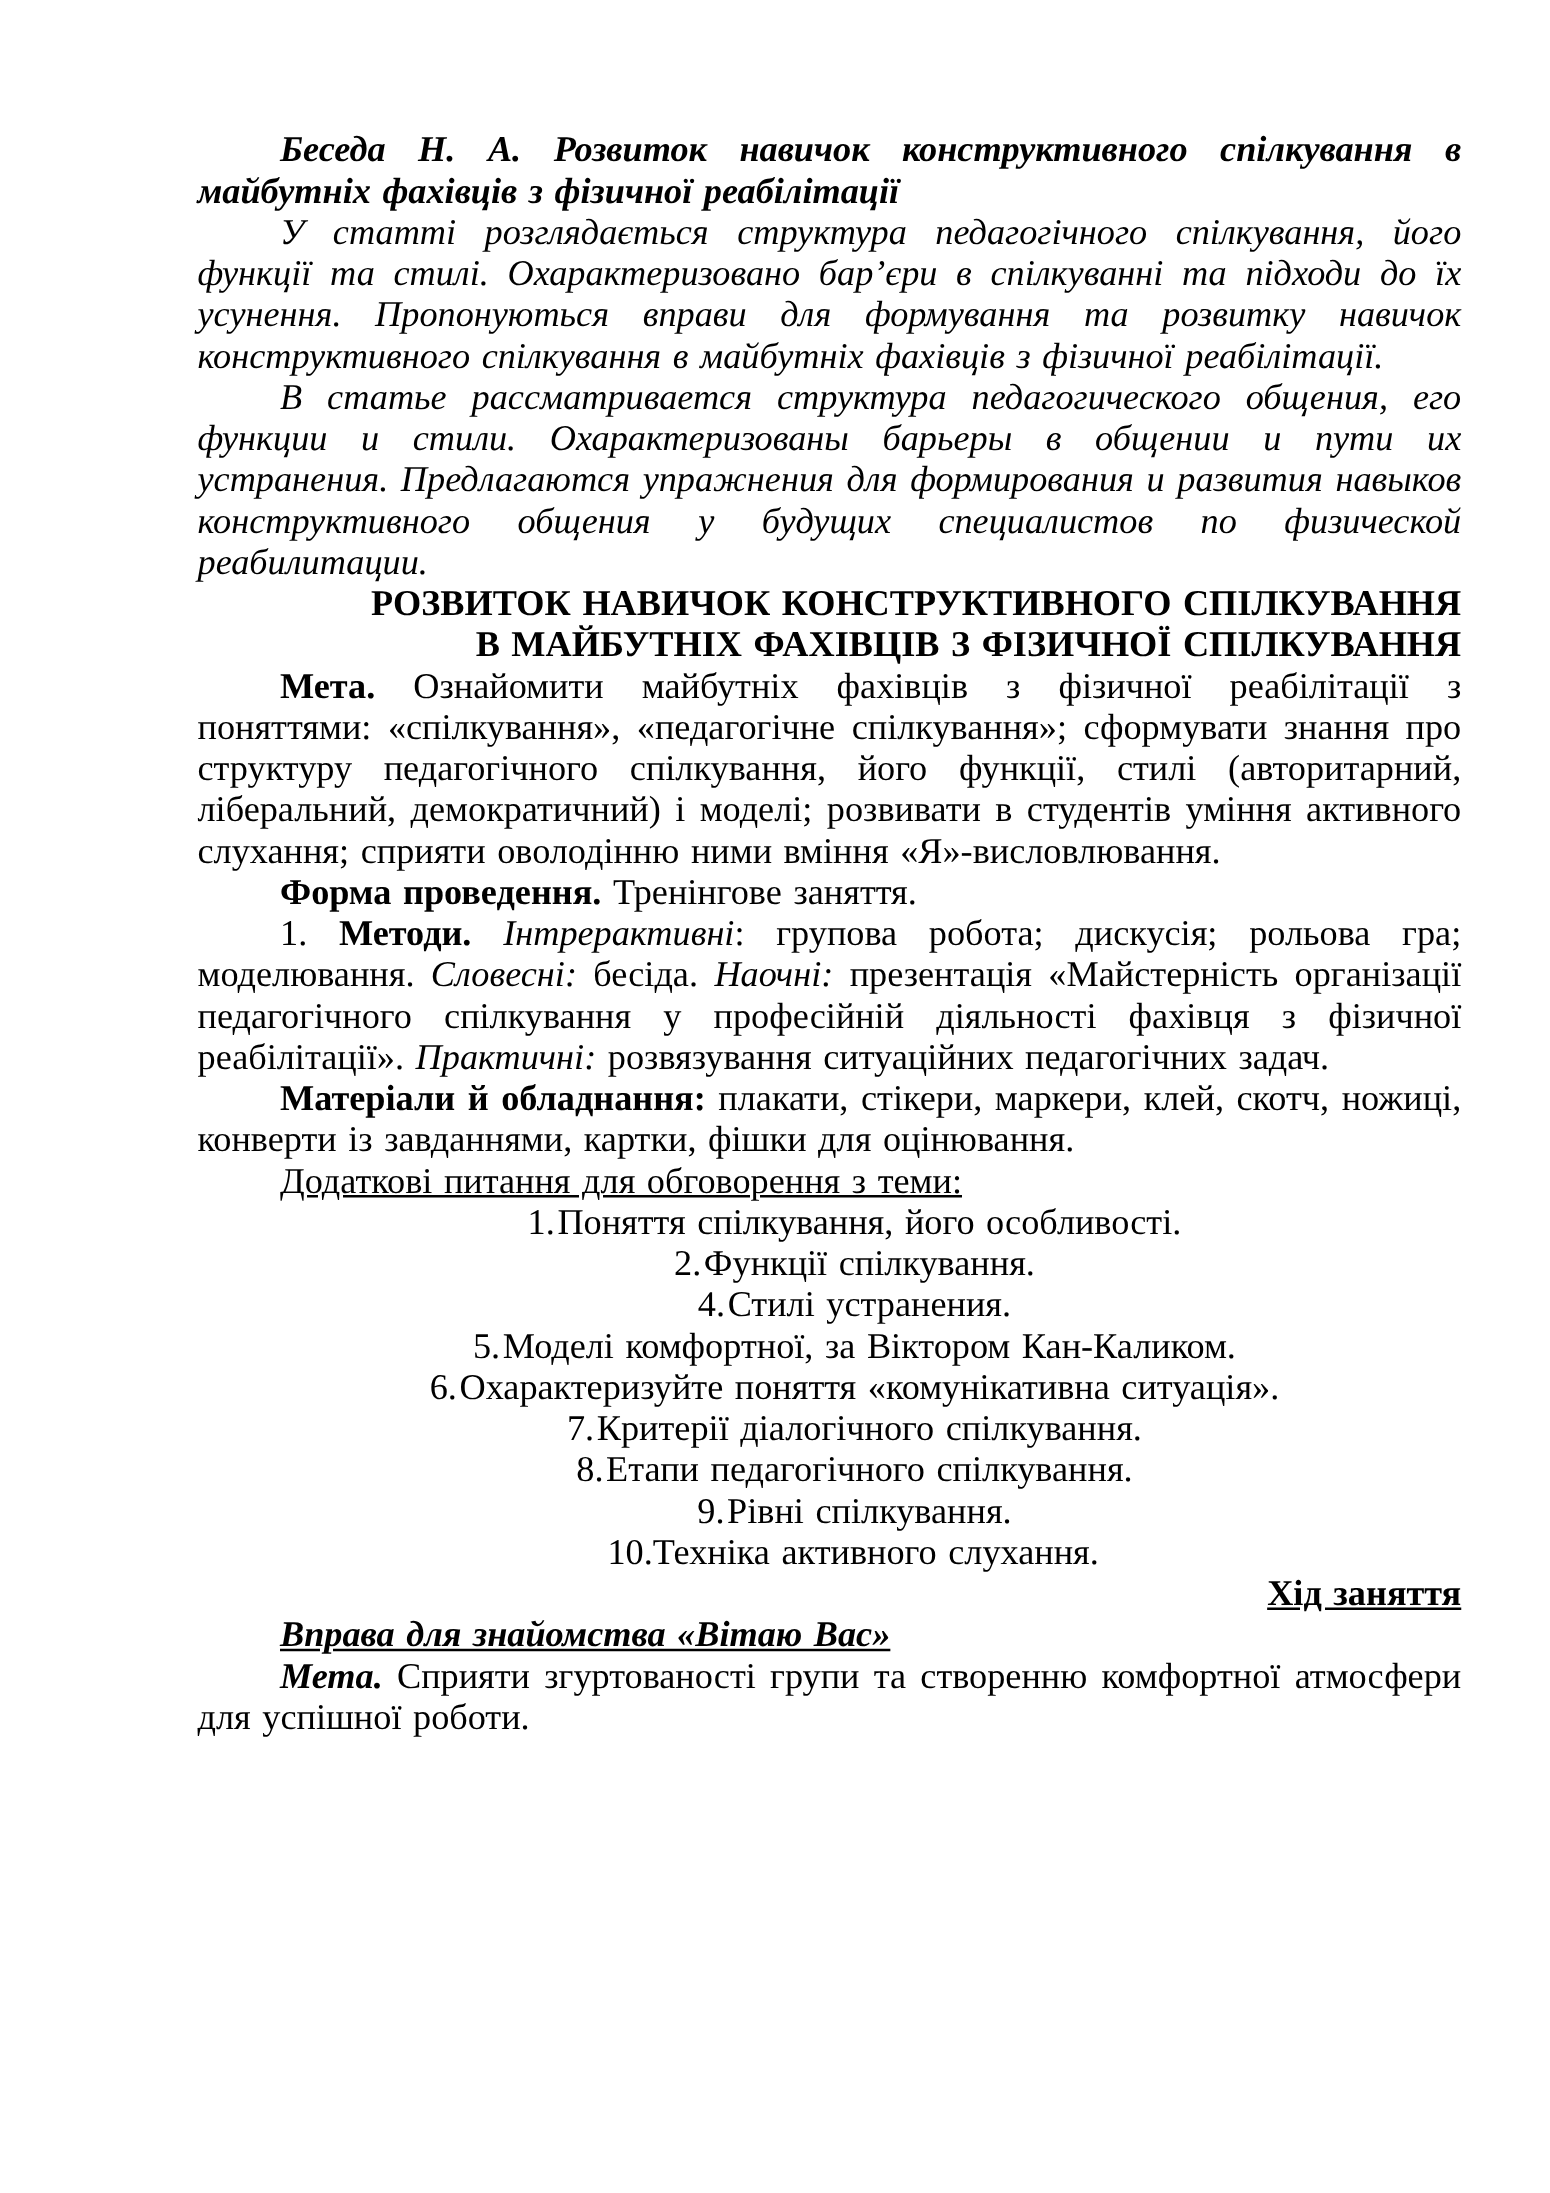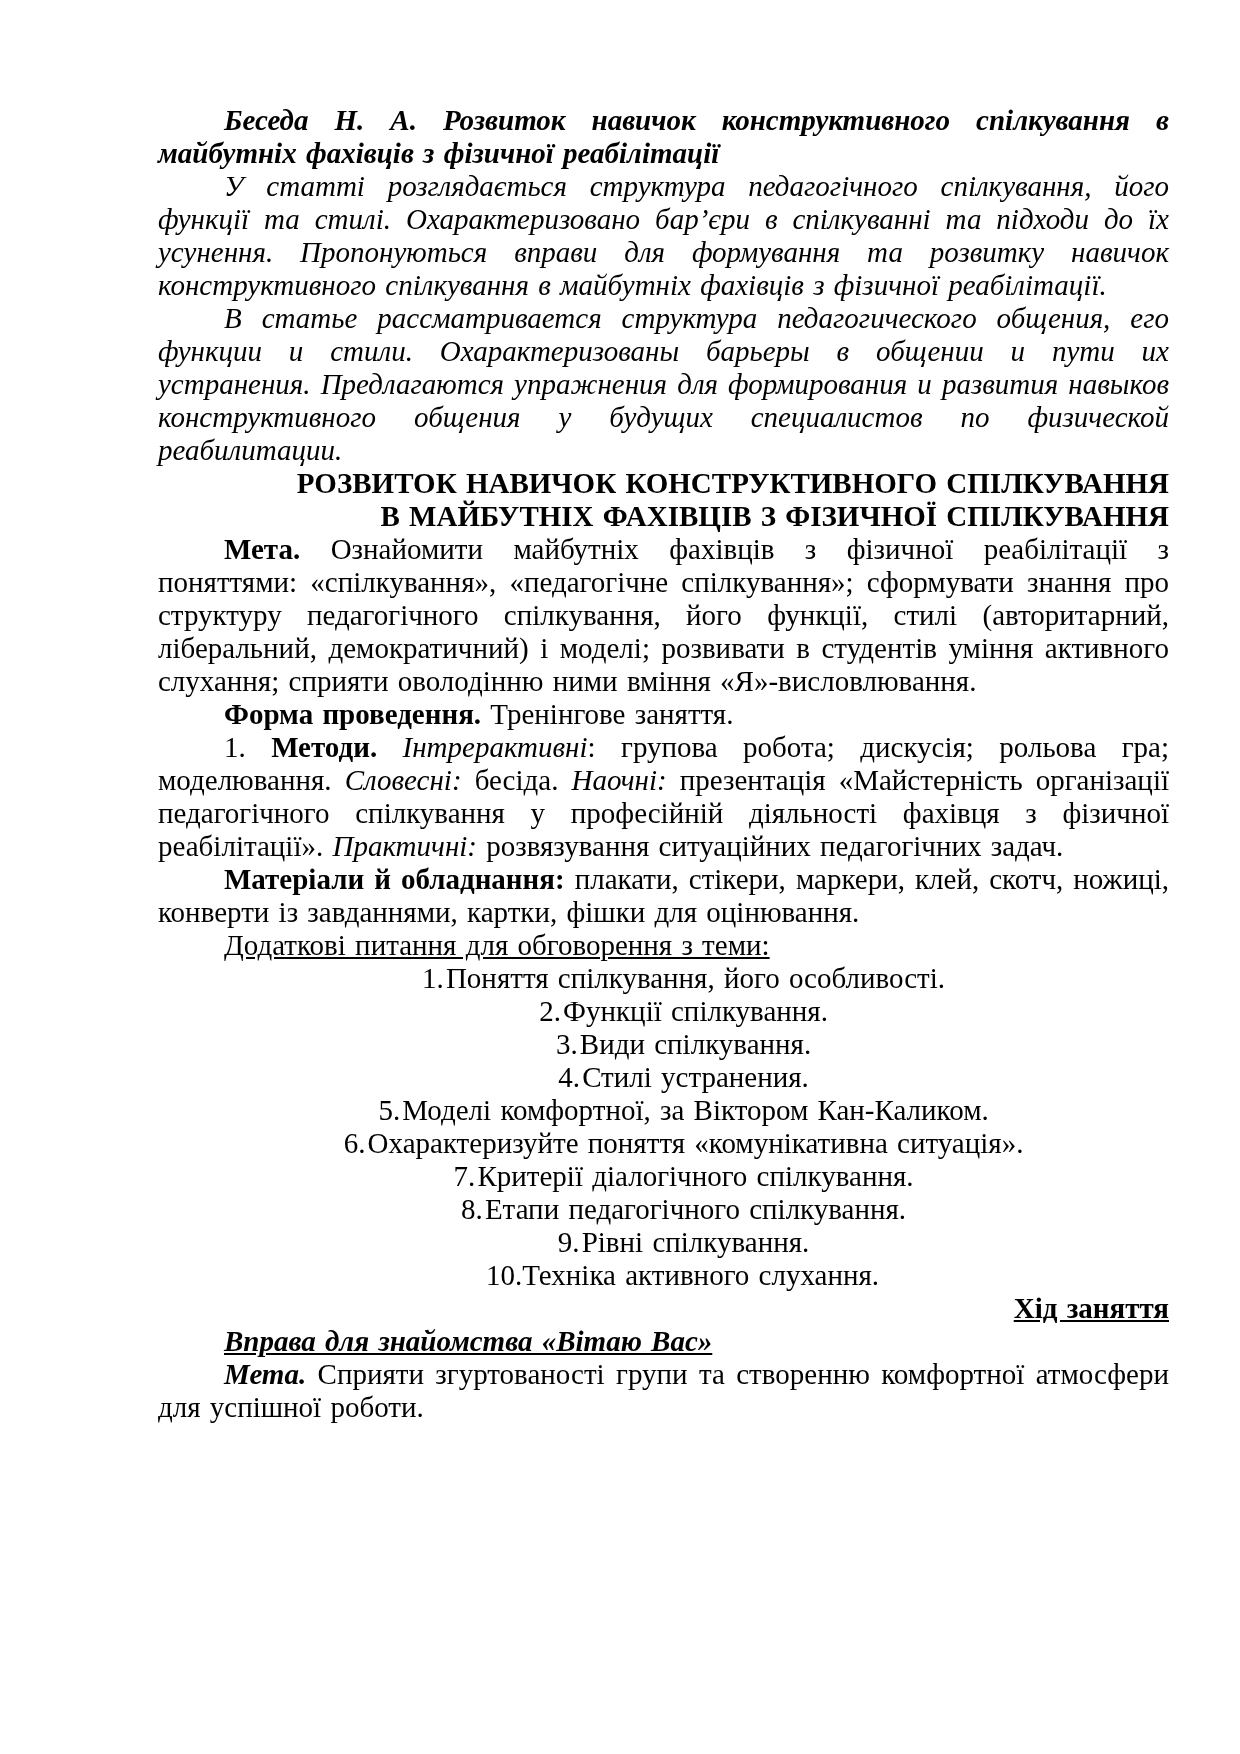--- a/index.html
+++ b/index.html
@@ -56,21 +56,20 @@
   <div class="blk"><span class="b">Форма проведення.</span><span> Тренінгове заняття.</span></div>
 
   <div class="blk"><span>1. </span><span class="b">Методи.</span><span> </span><span class="i">Інтрерактивні</span><span>: групова робота; дискусія; рольова гра; моделювання. </span><span class="i">Словесні:</span><span> бесіда. </span><span class="i">Наочні:</span><span> презентація «Майстерність організації педагогічного спілкування у професійній діяльності фахівця з фізичної реабілітації». </span><span class="i">Практичні:</span><span> розвязування ситуаційних педагогічних задач.</span></div>
 
   <div class="blk"><span class="b">Матеріали й обладнання:</span><span> плакати, стікери, маркери, клей, скотч, ножиці, конверти із завданнями, картки, фішки для оцінювання.</span></div>
 
   <div class="blk"><span class="u">Додаткові питання для обговорення з теми:</span></div>
 
   <div class="blk li"><span class="num">1.</span><span>Поняття  спілкування, його особливості.</span></div>
   <div class="blk li"><span class="num">2.</span><span>Функції спілкування.</span></div>
-  <div class="blk li"><span class="num">3.</span><span>Види спілкування.</span></div>
   <div class="blk li"><span class="num">4.</span><span>Стилі устранения.</span></div>
   <div class="blk li"><span class="num">5.</span><span>Моделі комфортної, за Віктором Кан-Каликом.</span></div>
   <div class="blk li"><span class="num">6.</span><span>Охарактеризуйте поняття «комунікативна ситуація».</span></div>
   <div class="blk li"><span class="num">7.</span><span>Критерії діалогічного спілкування.</span></div>
   <div class="blk li"><span class="num">8.</span><span>Етапи педагогічного спілкування.</span></div>
   <div class="blk li"><span class="num">9.</span><span>Рівні спілкування.</span></div>
   <div class="blk li"><span class="num">10.</span><span>Техніка активного слухання.</span></div>
 
   <div class="blk center"><span class="b u">Хід заняття</span></div>
 

